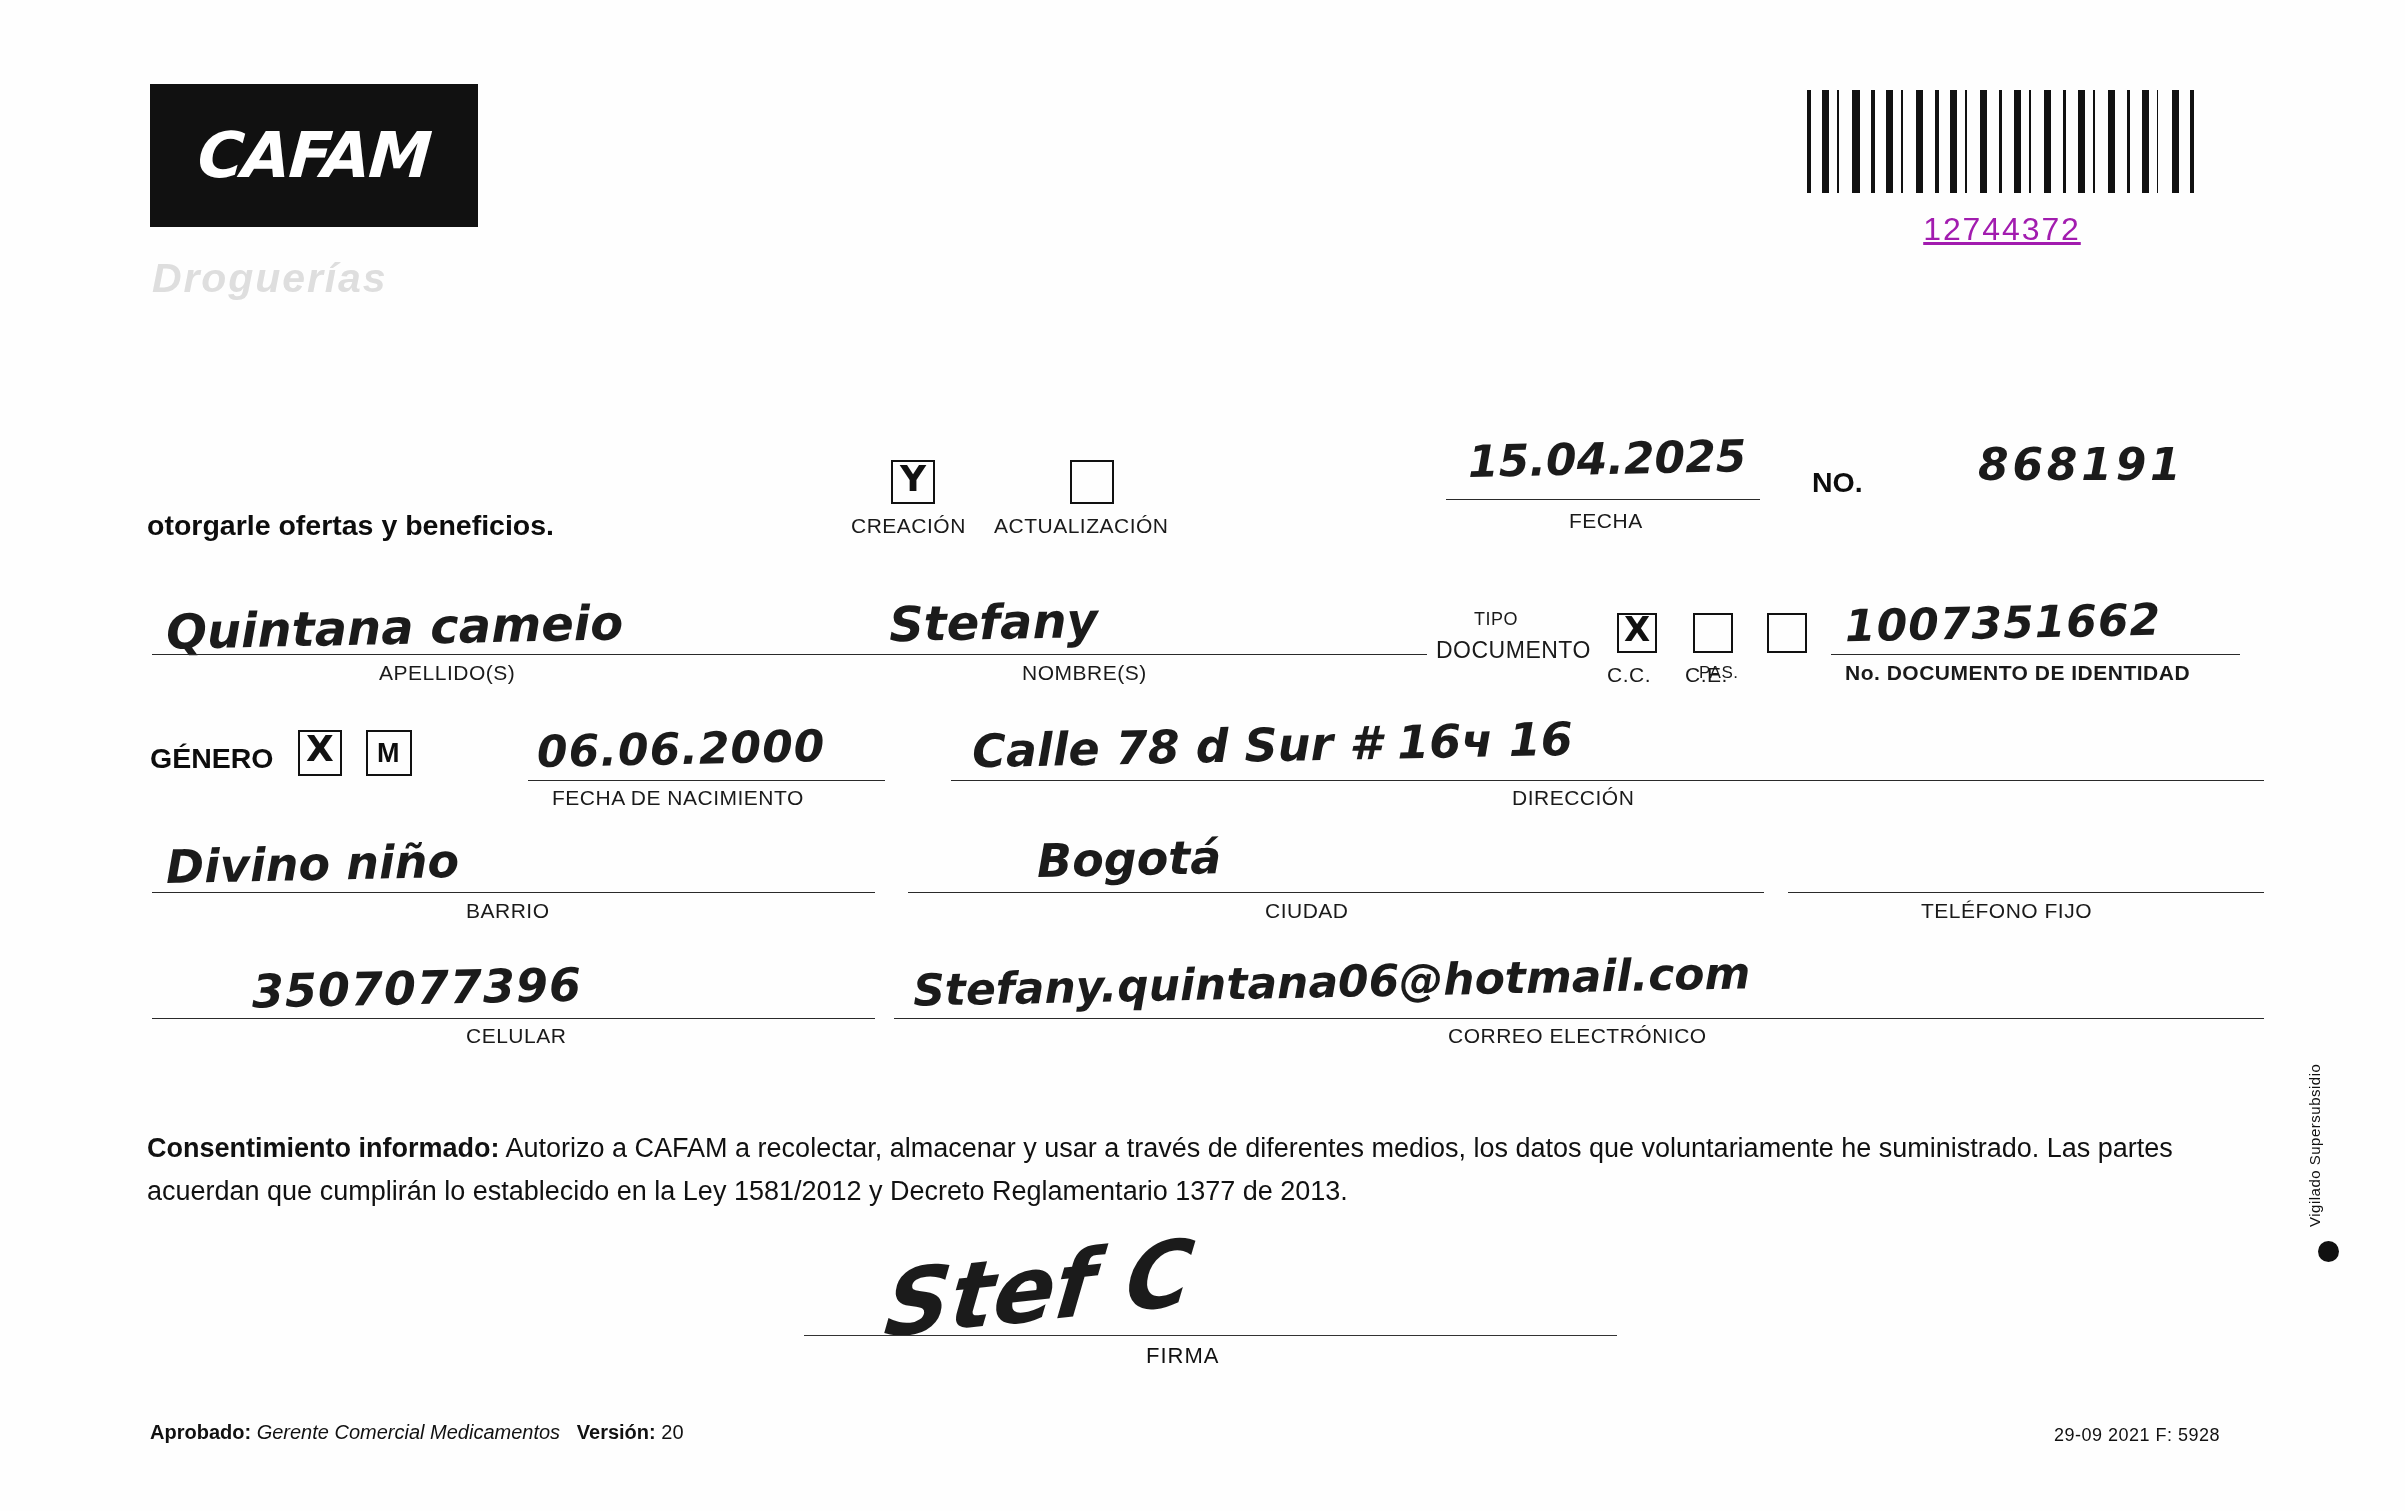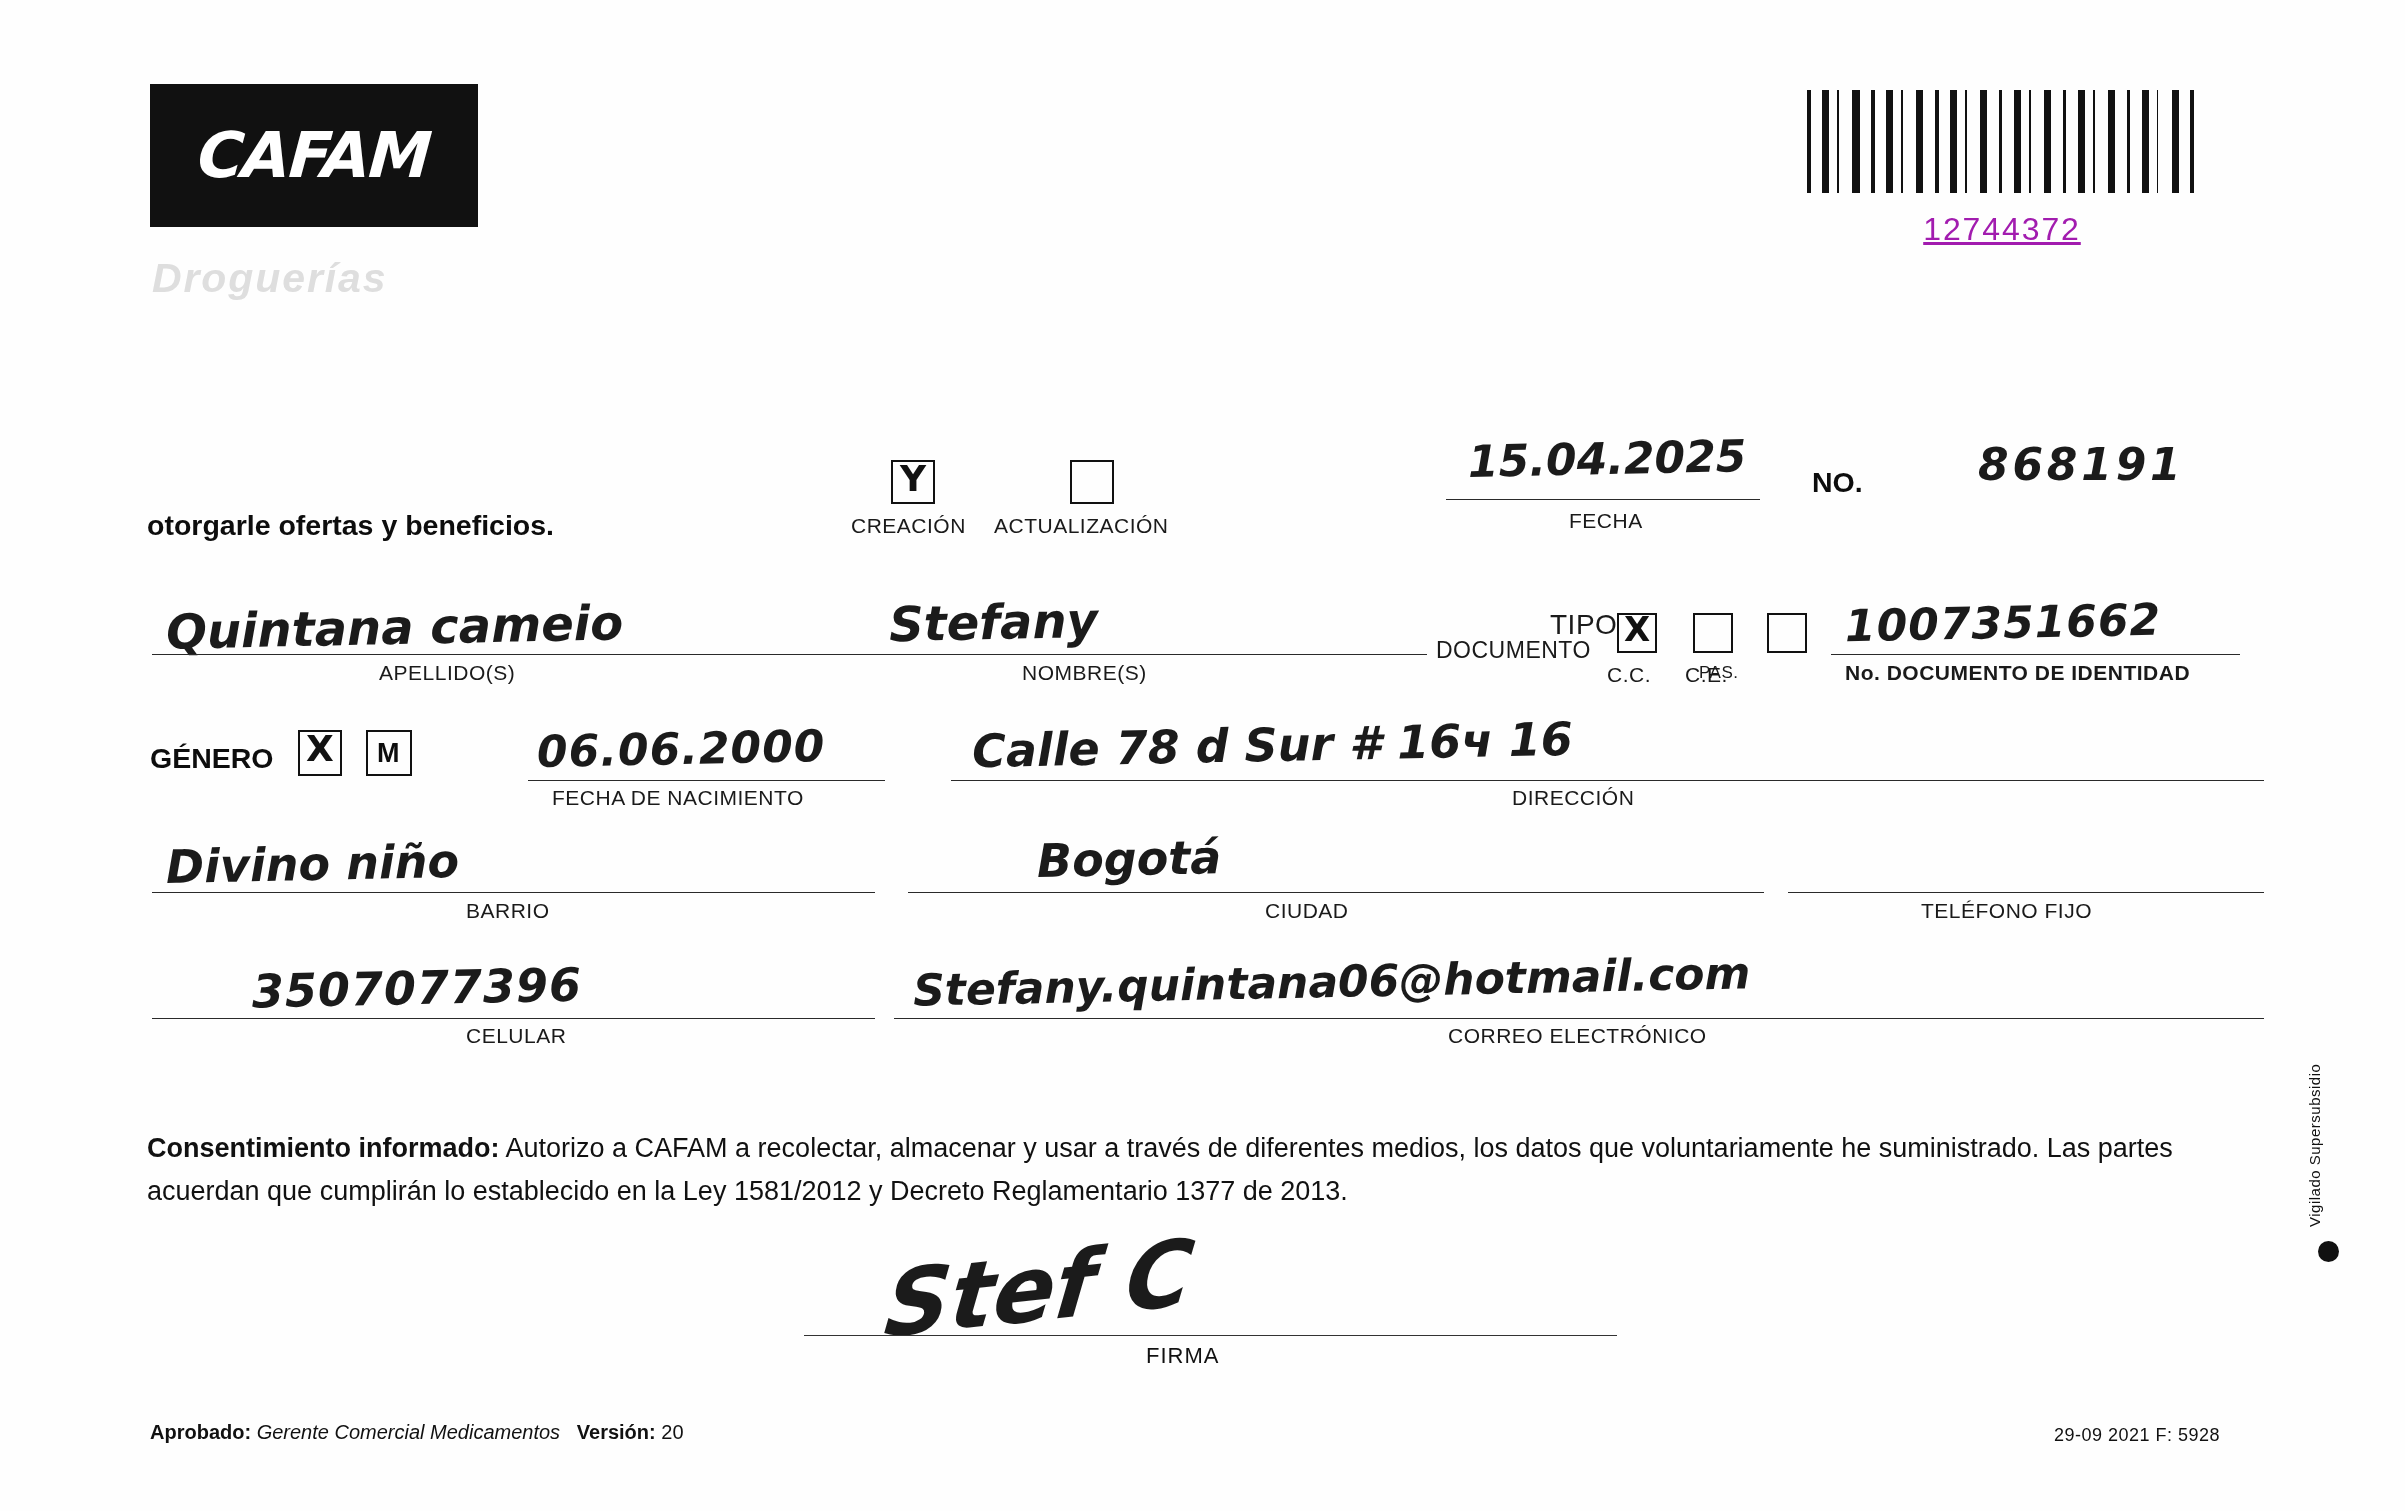--- a/index.html
+++ b/index.html
@@ -313,21 +313,21 @@
   <div class="hw" style="left:1978px; top:439px; font-size:44px; letter-spacing:3.8px; transform:rotate(0deg);">868191</div>
 
   <div class="hw" style="left:166px; top:599px; font-size:48px;">Quintana cameio</div>
   <div class="line" style="left:152px; top:654px; width:723px;"></div>
   <div class="lbl" style="left:379px; top:661px;">APELLIDO(S)</div>
 
   <div class="hw" style="left:889px; top:594px; font-size:48px;">Stefany</div>
   <div class="line" style="left:875px; top:654px; width:552px;"></div>
   <div class="lbl" style="left:1022px; top:661px;">NOMBRE(S)</div>
 
-  <div class="lbl" style="left:1550px; top:609px; font-size:28px;">TIPO</div>
+  <div class="lbl" style="left:1474px; top:609px; font-size:18px;">TIPO</div>
   <div class="lbl" style="left:1436px; top:637px; font-size:23px;">DOCUMENTO</div>
 
   <div class="box" style="left:1617px; top:613px; width:40px; height:40px;"></div>
   <div class="box-mark" style="left:1624px; top:609px; font-size:34px;">X</div>
   <div class="lbl" style="left:1607px; top:663px; font-size:21px;">C.C.</div>
 
   <div class="box" style="left:1693px; top:613px; width:40px; height:40px;"></div>
   <div class="box-mark" style="left:1701px; top:609px; font-size:34px;"></div>
   <div class="lbl" style="left:1685px; top:663px; font-size:21px;">C.E.</div>
 

